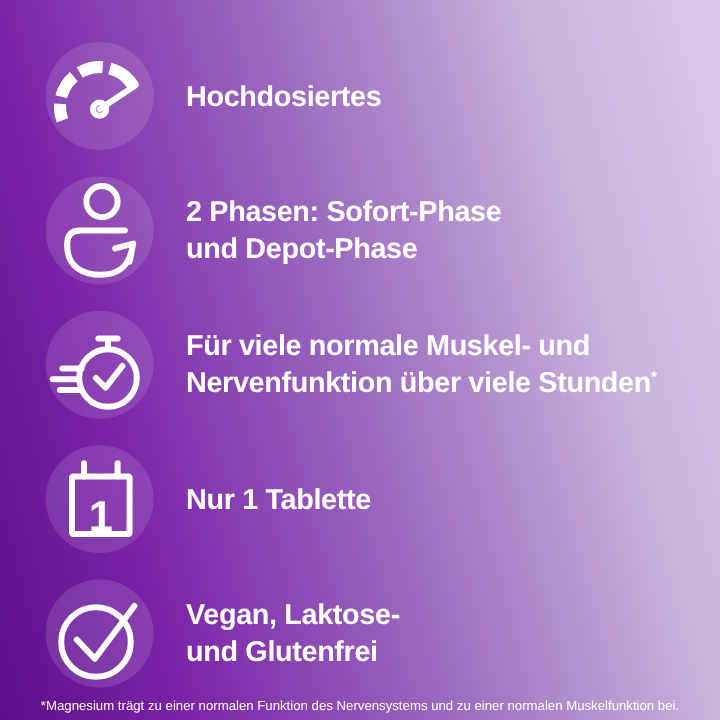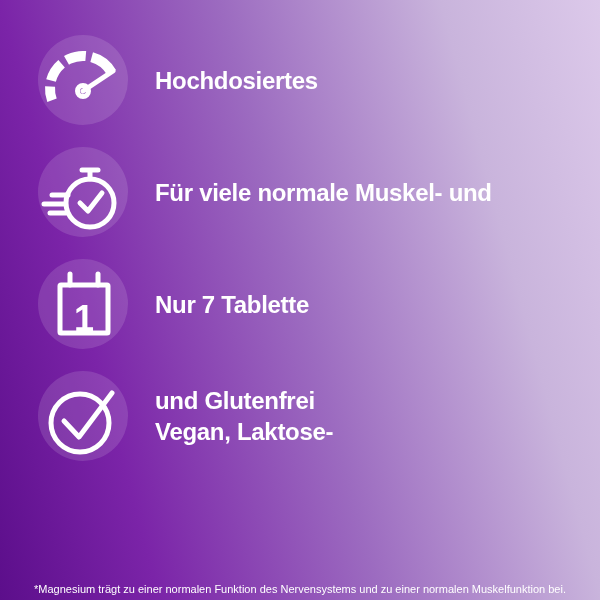--- a/index.html
+++ b/index.html
@@ -39,60 +39,75 @@
         <path d="M 14 65.3 A 33 33 0 0 1 73.6 37.5" fill="none" stroke="#ffffff" stroke-width="10" stroke-dasharray="14 6 20 6 20 6 100" stroke-linecap="butt"></path>
         <line x1="45" y1="56" x2="75" y2="36" class="st"></line>
         <circle cx="45" cy="56" r="5.5" class="st"></circle>
       </svg>
     </div>
     <div class="feature-text">
       <div>Hochdosiertes</div>
     </div>
   </div>
 
+  <div class="feature-row">
+    <div class="icon-disc">
+      <svg width="90" height="90" viewBox="0 0 90 90">
+        <circle cx="47" cy="21" r="13" class="st"></circle>
+        <path d="M 66 45 L 29 45 Q 18 45 18 56 L 18 58" class="st"></path>
+        <path d="M 18 58 C 18 75 31 82 46 82 C 59 82 68 76 71 64" class="st"></path>
+        <path d="M 58 60 L 73 56 L 70 71" class="st"></path>
+      </svg>
+    </div>
+    <div class="feature-text">
+      <div>2 Phasen: Sofort-Phase</div>
+      <div>und Depot-Phase</div>
+    </div>
+  </div>
 
   <div class="feature-row">
     <div class="icon-disc">
       <svg width="90" height="90" viewBox="0 0 90 90">
         <circle cx="52" cy="56" r="24" class="st"></circle>
         <line x1="52" y1="25" x2="52" y2="32" class="st"></line>
         <line x1="44" y1="23" x2="60" y2="23" class="st"></line>
         <path d="M 42 56 L 50 64 L 64 46" class="st"></path>
         <line x1="14" y1="48" x2="30" y2="48" class="st"></line>
         <line x1="6" y1="57" x2="26" y2="57" class="st"></line>
         <line x1="12" y1="66" x2="28" y2="66" class="st"></line>
       </svg>
     </div>
     <div class="feature-text">
       <div>Für viele normale Muskel- und</div>
+      <div><span>Nervenfunktion über viele Stunden</span><sup>*</sup></div>
     </div>
   </div>
 
   <div class="feature-row">
     <div class="icon-disc">
       <svg width="90" height="90" viewBox="0 0 90 90">
         <rect x="22" y="26" width="48" height="48" rx="1" class="st"></rect>
         <line x1="32" y1="15" x2="32" y2="26" class="st"></line>
         <line x1="60" y1="15" x2="60" y2="26" class="st"></line>
         <text x="46" y="62" text-anchor="middle" dominant-baseline="middle" font-family="Liberation Sans, DejaVu Sans, sans-serif" font-size="36" font-weight="bold" fill="#ffffff">1</text>
       </svg>
     </div>
     <div class="feature-text">
-      <div>Nur 7 Tablette</div>
+      <div>Nur 1 Tablette</div>
     </div>
   </div>
 
   <div class="feature-row">
     <div class="icon-disc">
       <svg width="90" height="90" viewBox="0 0 90 90">
         <circle cx="42" cy="52" r="29" class="st"></circle>
         <path d="M 26 50 L 41 66 L 74 22" class="st" stroke-width="6"></path>
       </svg>
     </div>
     <div class="feature-text">
+      <div>Vegan, Laktose-</div>
       <div>und Glutenfrei</div>
-      <div>Vegan, Laktose-</div>
     </div>
   </div>
 
 </div>
 
 <div class="footnote">*Magnesium trägt zu einer normalen Funktion des Nervensystems und zu einer normalen Muskelfunktion bei.</div>
 
 </body></html>

